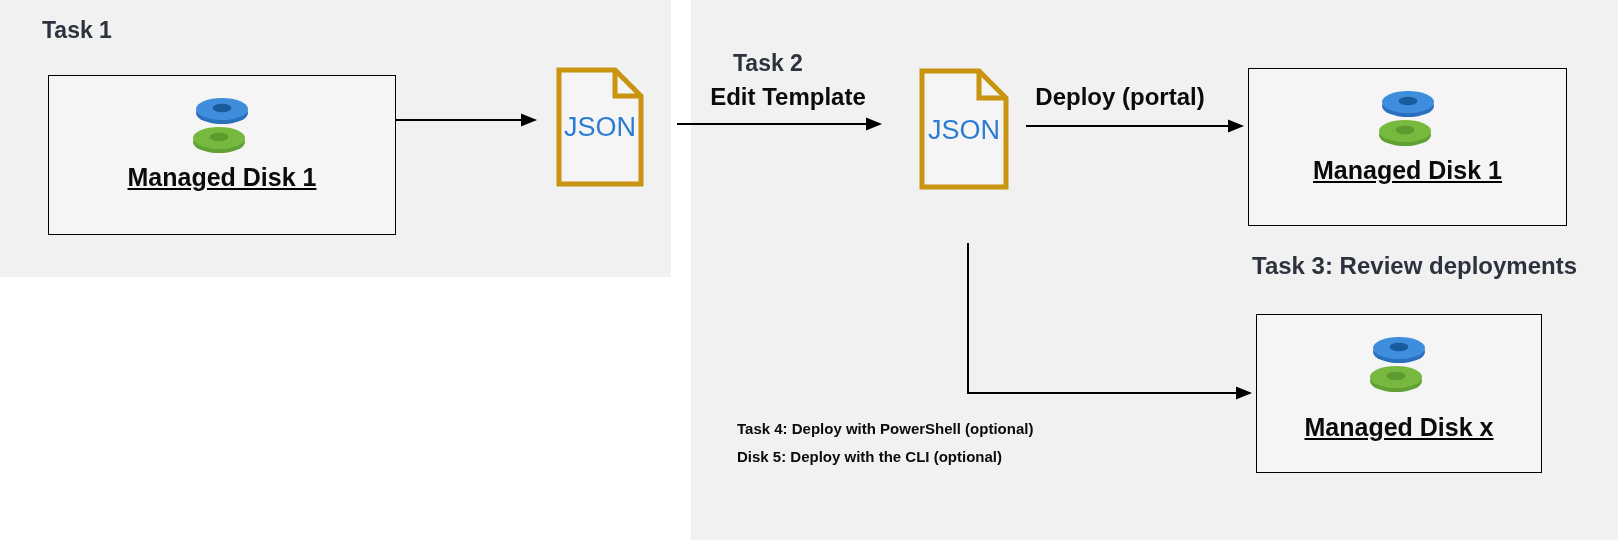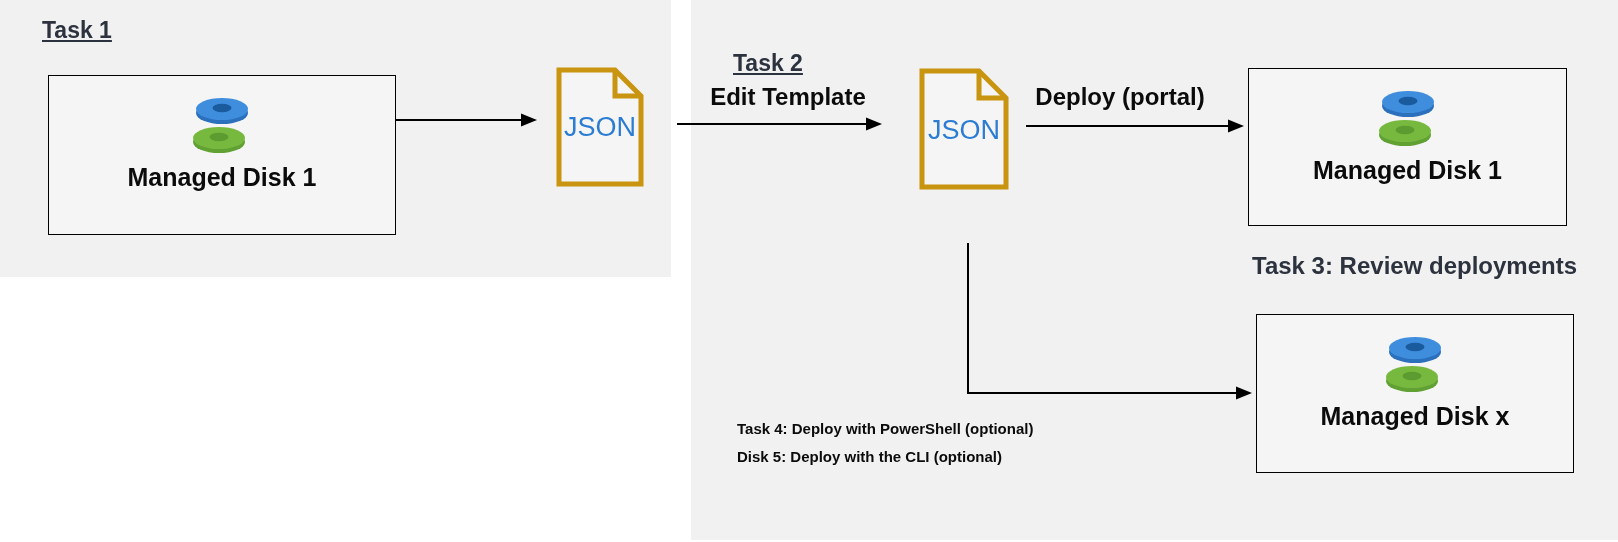--- a/index.html
+++ b/index.html
@@ -10,28 +10,28 @@
   }
   .panel {
     position:absolute;
     background:var(--panel_bg, #f1f1f1);
   }
   .panel-title {
     position:absolute;
     font-size:23px; font-weight:700;
     color:var(--heading_text, #2c333e);
     white-space:nowrap;
-    text-decoration:underline;
   }
   .disk-box {
     position:absolute;
     background:var(--box_bg, #f5f5f5);
     border:1.5px solid var(--box_border, #000);
     display:flex; flex-direction:column; align-items:center;
     box-sizing:border-box;
+    text-decoration:underline;
   }
   .disk-icon { margin-top:14px; }
   .disk-label {
     margin-top:5px;
     font-size:25px; font-weight:700;
     color:var(--label_text, #0b0b0b);
     white-space:nowrap;
   }
   .g-rim  { fill:var(--disk_green_rim, #61a134); }
   .g-top  { fill:var(--disk_green, #77b93e); }
@@ -139,21 +139,21 @@
         <ellipse class="b-rim" cx="31" cy="23" rx="26" ry="11"></ellipse>
         <ellipse class="b-top" cx="31" cy="19" rx="26" ry="11"></ellipse>
         <ellipse class="b-hole" cx="31" cy="18" rx="9.5" ry="4.2"></ellipse>
       </g>
     </svg>
     <div class="disk-label">Managed Disk 1</div>
   </div>
 
   <div class="note note-task3" style="left:1252px; top:252px;">Task 3: Review deployments</div>
 
-  <div class="disk-box" style="left:1256px; top:314px; width:318px; height:159px;">
+  <div class="disk-box" style="left:1256px; top:314px; width:286px; height:159px;gap:11px;">
     <svg class="disk-icon" width="62" height="68" viewBox="0 0 62 68">
       <g>
         <ellipse class="g-rim" cx="28" cy="52" rx="26" ry="11"></ellipse>
         <ellipse class="g-top" cx="28" cy="48" rx="26" ry="11"></ellipse>
         <ellipse class="g-hole" cx="28" cy="47" rx="9.5" ry="4.2"></ellipse>
       </g>
       <g>
         <ellipse class="b-rim" cx="31" cy="23" rx="26" ry="11"></ellipse>
         <ellipse class="b-top" cx="31" cy="19" rx="26" ry="11"></ellipse>
         <ellipse class="b-hole" cx="31" cy="18" rx="9.5" ry="4.2"></ellipse>

